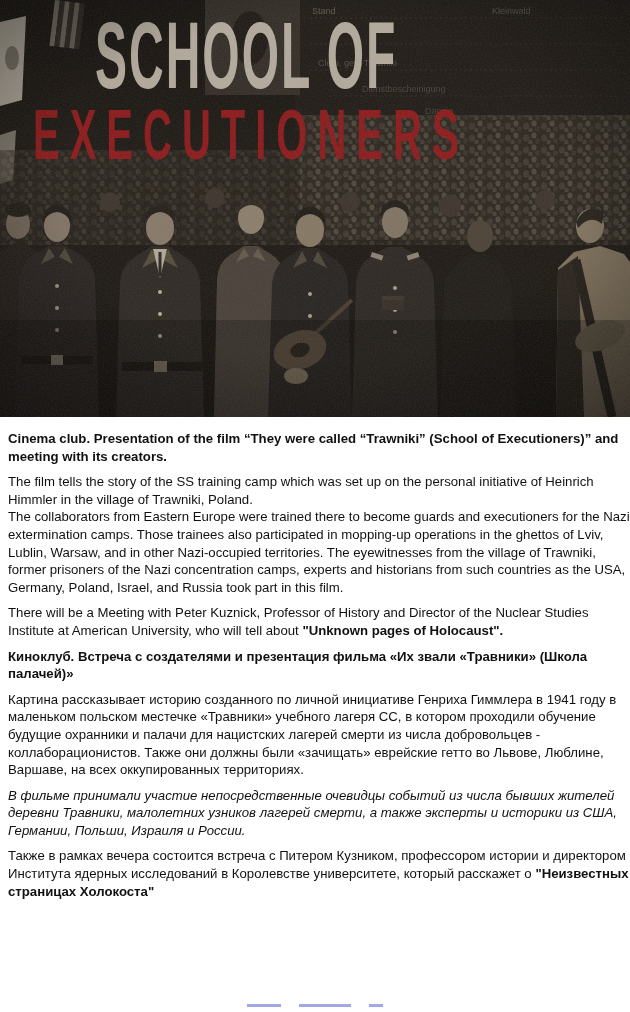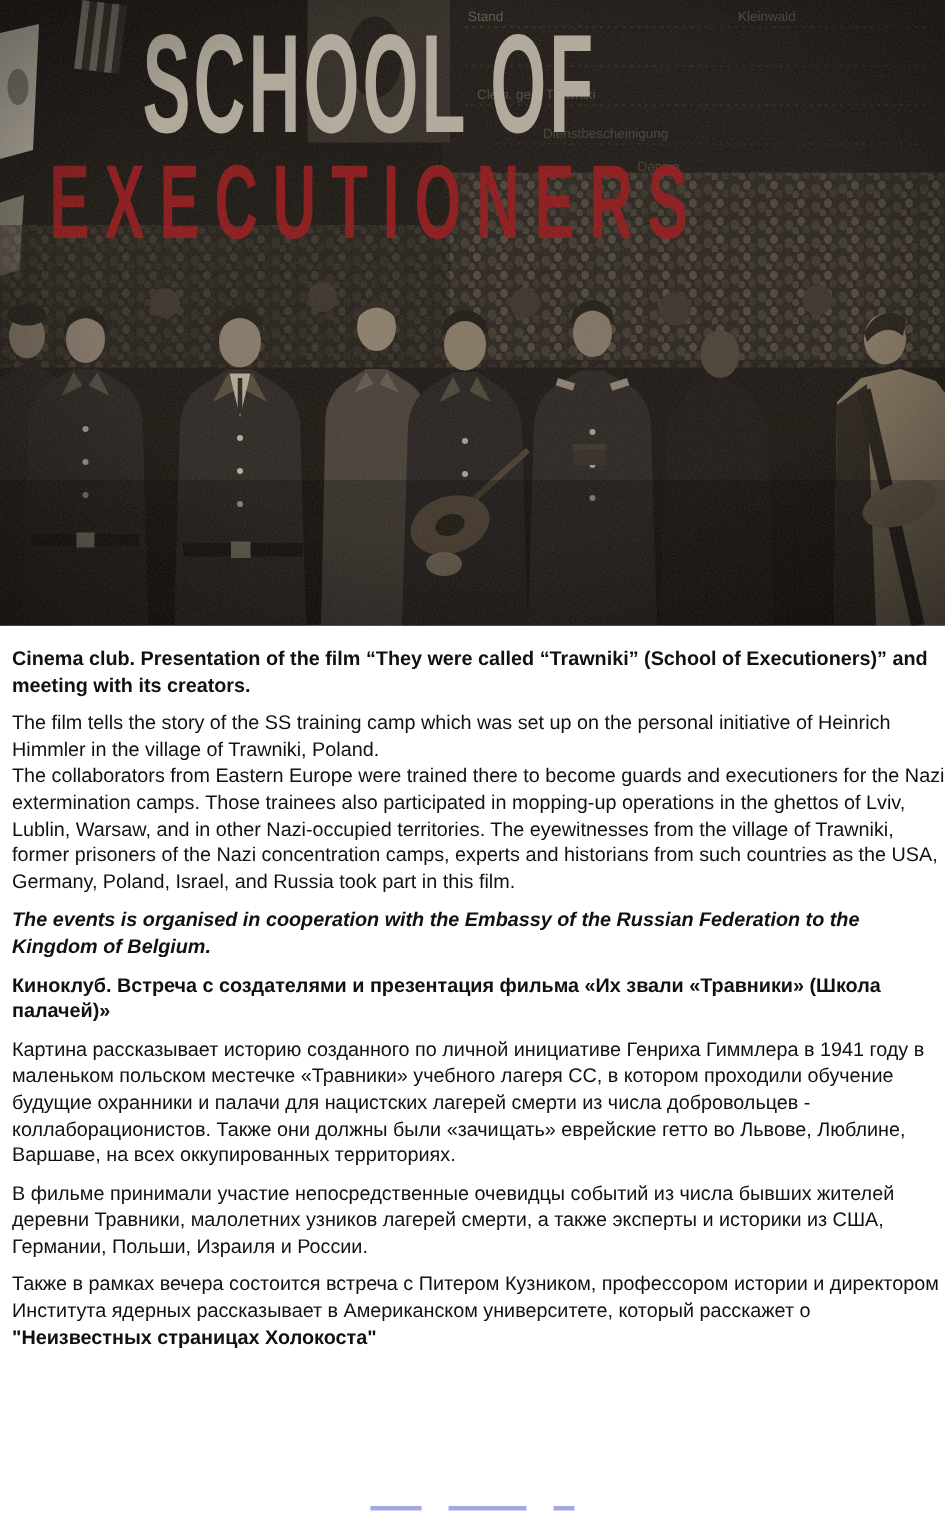--- a/index.html
+++ b/index.html
@@ -5,21 +5,21 @@
   html,body{margin:0;padding:0;background:#ffffff;}
   body{width:630px;height:1012px;overflow:hidden;font-family:"Liberation Sans",sans-serif;position:relative;}
   
   .poster{position:relative;width:630px;height:417px;background:#141210;overflow:hidden;}
   .poster svg{position:absolute;left:0;top:0;display:block;}
   
   .txt{padding:13px 0 0 8px;color:#111;font-size:13.2px;line-height:17.6px;}
   .txt p{margin:0 0 8px;}
   .txt .heading{font-weight:bold;}
   .txt .bi{font-weight:bold;font-style:italic;}
-  .txt .it{}
+  .txt .it{font-style:italic;}
   .txt b{font-weight:bold;}
   
   .clipped-link{position:absolute;left:0;bottom:0;width:630px;height:8px;overflow:hidden;text-align:center;}
   .clipped-link .frag{display:inline-block;height:3px;margin:0 9px;background:#5a5fd0;opacity:.55;vertical-align:top;}
   .f1{width:34px;} .f2{width:52px;} .f3{width:14px;}
 </style>
 </head>
 <body>
 
 <div class="poster">
@@ -185,28 +185,28 @@
     <rect width="630" height="417" filter="url(#grain)" opacity="0.45"></rect>
   </svg>
 </div>
 
 <div class="txt">
 
   <p class="heading">Cinema club. Presentation of the film “They were called “Trawniki” (School of Executioners)” and meeting with its creators.</p>
 
   <p><span>The film tells the story of the SS training camp which was set up on the personal initiative of Heinrich Himmler in the village of Trawniki, Poland.</span><br><span>The collaborators from Eastern Europe were trained there to become guards and executioners for the Nazi extermination camps. Those trainees also participated in mopping-up operations in the ghettos of Lviv, Lublin, Warsaw, and in other Nazi-occupied territories. The eyewitnesses from the village of Trawniki, former prisoners of the Nazi concentration camps, experts and historians from such countries as the USA, Germany, Poland, Israel, and Russia took part in this film.</span></p>
 
-
-  <p class="bi">The events is organised in cooperation with the Embassy of the Russian Federation to the Kingdom of Belgium.</p>
+  <p><span>There will be a Meeting with Peter Kuznick, Professor of History and Director of the Nuclear Studies Institute at American University, who will tell about </span><b>"Unknown pages of Holocaust".</b></p>
+
 
   <p class="heading" style="">Киноклуб. Встреча с создателями и презентация фильма «Их звали «Травники» (Школа палачей)»</p>
 
   <p>Картина рассказывает историю созданного по личной инициативе Генриха Гиммлера в 1941 году в маленьком польском местечке «Травники» учебного лагеря СС, в котором проходили обучение будущие охранники и палачи для нацистских лагерей смерти из числа добровольцев - коллаборационистов. Также они должны были «зачищать» еврейские гетто во Львове, Люблине, Варшаве, на всех оккупированных территориях.</p>
 
   <p class="it">В фильме принимали участие непосредственные очевидцы событий из числа бывших жителей деревни Травники, малолетних узников лагерей смерти, а также эксперты и историки из США, Германии, Польши, Израиля и России.</p>
 
-  <p><span>Также в рамках вечера состоится встреча с  Питером Кузником, профессором истории и директором Института ядерных рассказывает в Американском университете, который расскажет о </span><b>"Неизвестных страницах Холокоста"</b></p>
+  <p><span>Также в рамках вечера состоится встреча с  Питером Кузником, профессором истории и директором Института ядерных исследований в Королевстве университете, который расскажет о </span><b>"Неизвестных страницах Холокоста"</b></p>
 
 </div>
 
 <div class="clipped-link">
   <span class="frag f1"></span><span class="frag f2"></span><span class="frag f3"></span>
 </div>
 
 </body></html>

